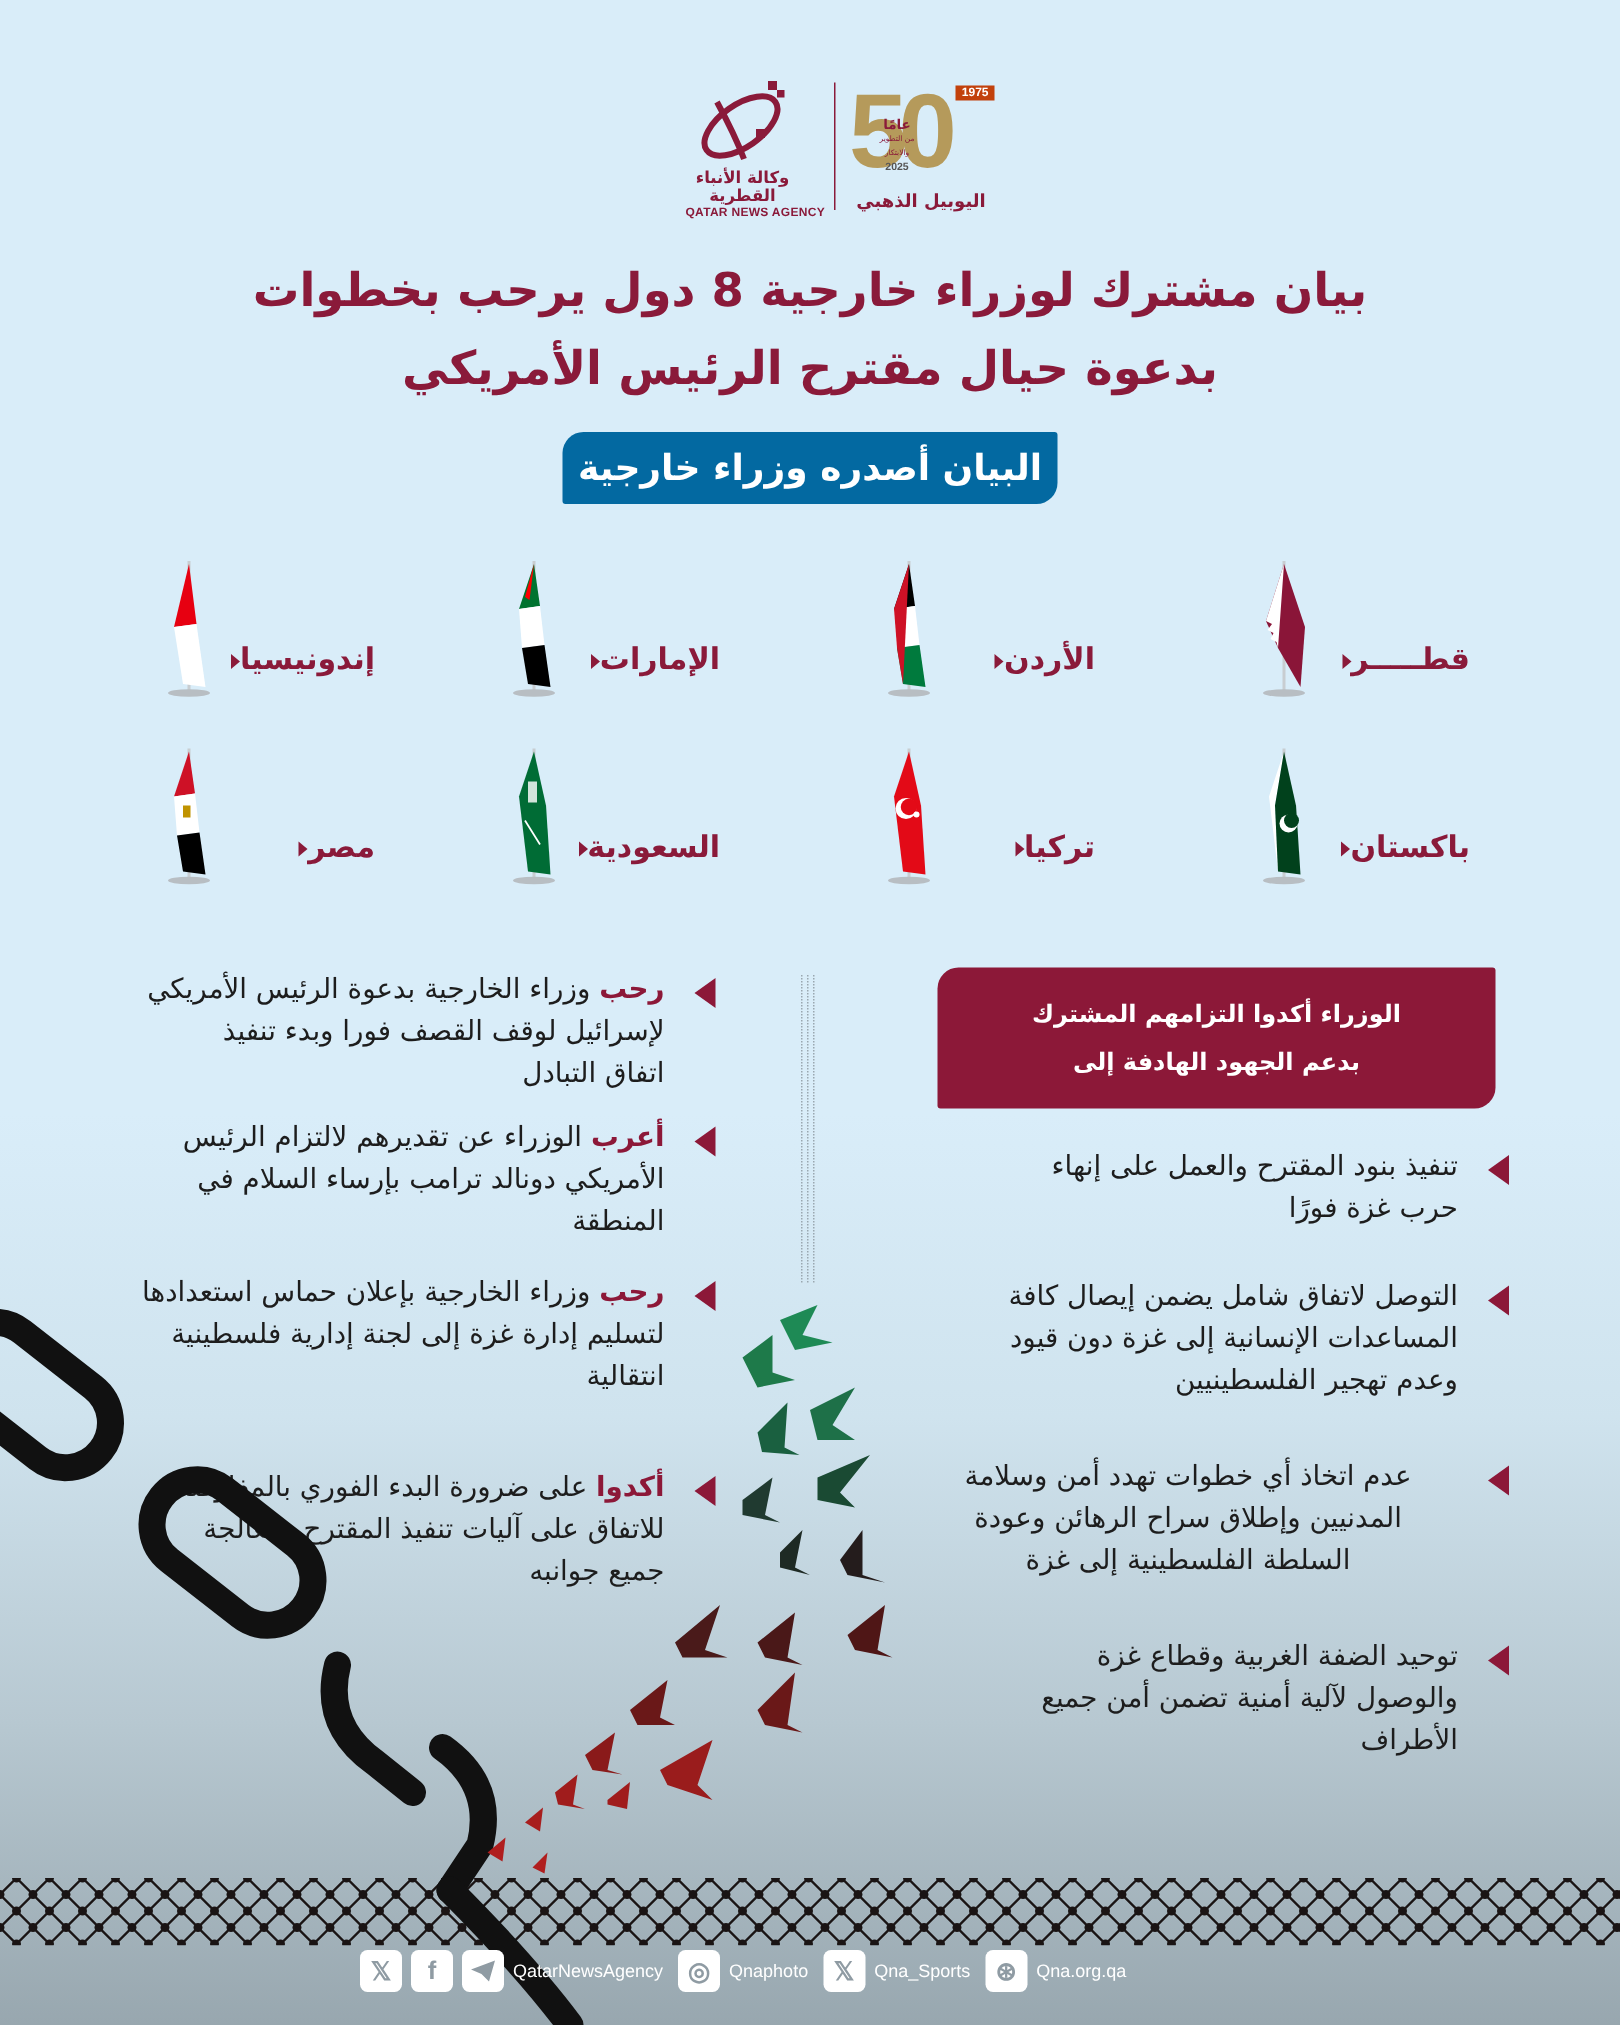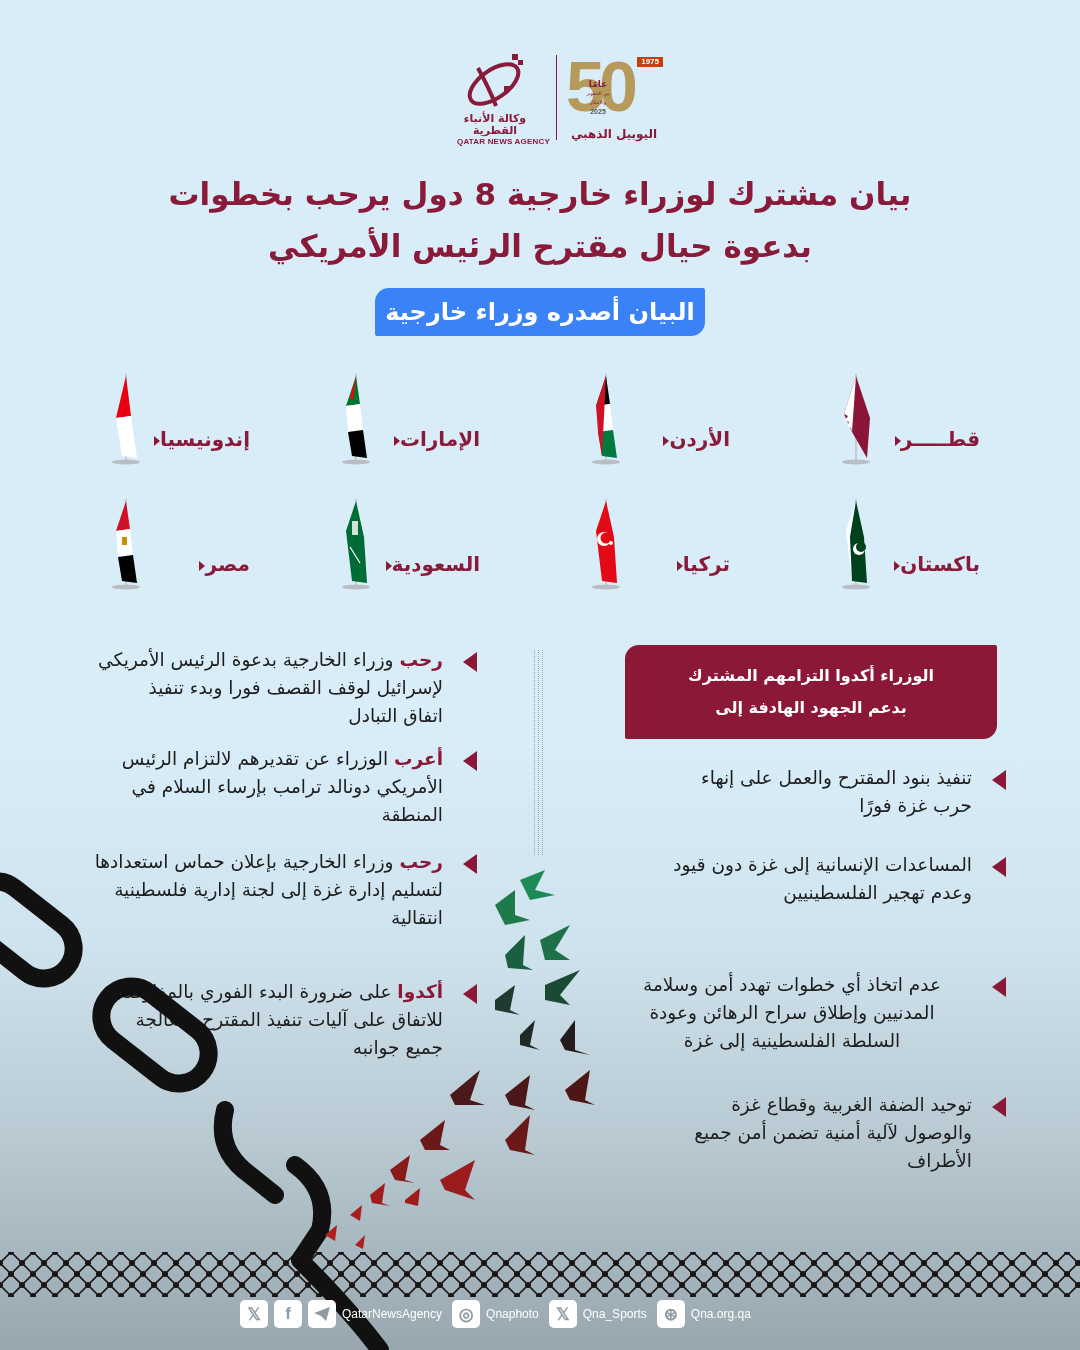--- a/index.html
+++ b/index.html
@@ -23,21 +23,21 @@
   .jubilee .yr { position: absolute; right: 6px; top: 7px; background: #c2410c; color: #fff; font-size: 8px; font-weight: bold; padding: 0 4px; line-height: 10px; font-family: "Liberation Sans", sans-serif; }
   .jubilee .fifty { position: absolute; left: 2px; top: 2px; font-size: 70px; line-height: 70px; font-weight: bold; color: #b59a5b; font-family: "Liberation Sans", sans-serif; letter-spacing: -6px; }
   .jubilee .inner { position: absolute; left: 14px; top: 30px; width: 40px; text-align: center; font-size: 7px; color: #8a1a3a; line-height: 9px; }
   .jubilee .inner .y2025 { color: #555; font-weight: bold; font-family: "Liberation Sans", sans-serif; }
   .jubilee .jname { position: absolute; left: 0; top: 77px; width: 100px; text-align: center; font-size: 12px; font-weight: bold; color: #8a1a3a; direction: rtl; }
 
   
   .title { left: 140px; top: 168px; width: 800px; text-align: center; color: #8a1a3a; font-weight: bold; font-size: 31px; line-height: 52px; }
 
   
-  .banner { left: 375px; top: 288px; width: 330px; height: 48px; background: #3b82f6; color: #fff; font-weight: bold; font-size: 24px; line-height: 48px; text-align: center; border-radius: 14px 2px 14px 2px; }
+  .banner { left: 375px; top: 288px; width: 330px; height: 48px; background: #0369a1; color: #fff; font-weight: bold; font-size: 24px; line-height: 48px; text-align: center; border-radius: 14px 2px 14px 2px; }
 
   
   .country { position: absolute; width: 220px; height: 100px; }
   .country .flag { position: absolute; top: 0; width: 54px; height: 96px; }
   .country .cname { position: absolute; top: 55px; font-size: 20px; font-weight: bold; color: #8a1a3a; white-space: nowrap; }
   .country .arrow { display: inline-block; width: 0; height: 0; border-top: 5px solid transparent; border-bottom: 5px solid transparent; border-left: 6px solid #8a1a3a; margin-left: 8px; vertical-align: middle; }
 
   
   .col-item { position: absolute; font-size: 18.5px; line-height: 28px; color: #1d1d1d; text-align: right; }
   .col-item .tri { position: absolute; top: 6px; right: -34px; width: 0; height: 0; border-top: 10px solid transparent; border-bottom: 10px solid transparent; border-right: 14px solid #8c1838; }
@@ -221,20 +221,21 @@
   <div>بدعم الجهود الهادفة إلى</div>
 </div>
 
 <div class="col-item" style="right:108px; top:764px; width:340px;">
   <span class="tri"></span>
   <div>تنفيذ بنود المقترح والعمل على إنهاء</div>
   <div>حرب غزة فورًا</div>
 </div>
 <div class="col-item" style="right:108px; top:851px; width:360px;">
   <span class="tri"></span>
+  <div>التوصل لاتفاق شامل يضمن إيصال كافة</div>
   <div>المساعدات الإنسانية إلى غزة دون قيود</div>
   <div>وعدم تهجير الفلسطينيين</div>
 </div>
 <div class="col-item" style="right:108px; top:971px; width:360px;text-align:center;">
   <span class="tri"></span>
   <div>عدم اتخاذ أي خطوات تهدد أمن وسلامة</div>
   <div>المدنيين وإطلاق سراح الرهائن وعودة</div>
   <div>السلطة الفلسطينية إلى غزة</div>
 </div>
 <div class="col-item" style="right:108px; top:1091px; width:360px;">

